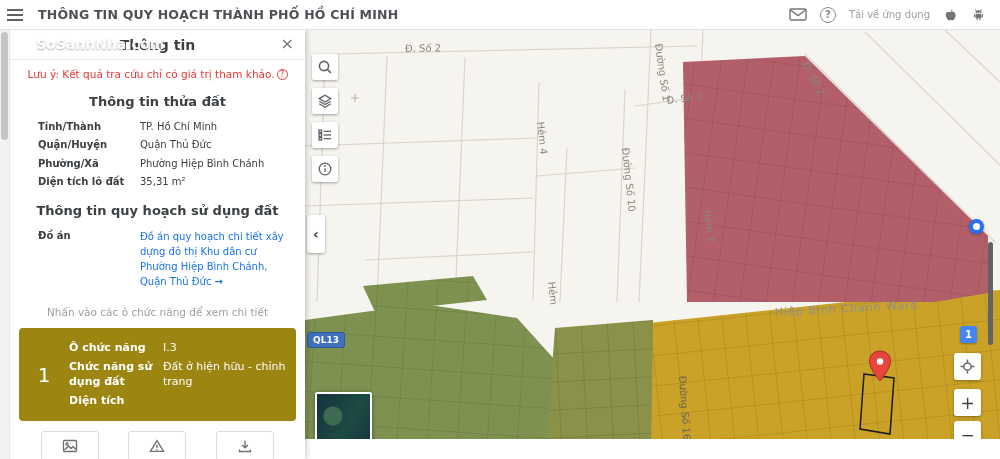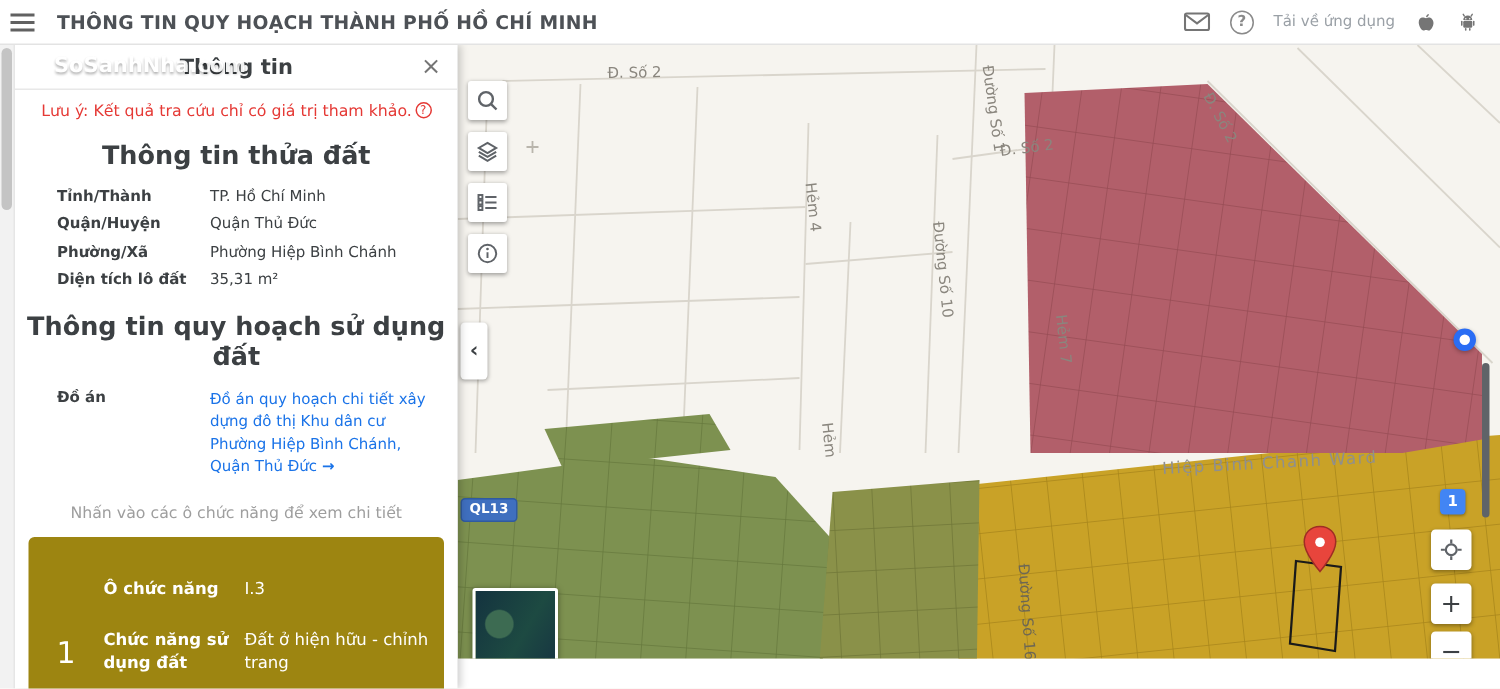--- a/index.html
+++ b/index.html
@@ -27,32 +27,32 @@
   
   .sidebar { position:absolute; left:10px; top:30px; width:295px; height:429px; background:#fff;
              box-shadow:2px 0 5px rgba(0,0,0,.18); z-index:30; display:flex; flex-direction:column; }
   .panel-header { height:30px; flex:none; border-bottom:1px solid #e8e8e8; display:flex;
                   align-items:center; justify-content:center; position:relative; }
   .panel-title { font-size:14px; font-weight:bold; color:#3c4043; }
   .panel-close { position:absolute; right:11px; top:4px; font-size:16px; color:#757575; cursor:pointer; line-height:20px; }
   .notice { margin:8px 10px 2px; text-align:center; font-size:10.5px; color:#e53935; }
   .notice-help { display:inline-flex; width:11px; height:11px; border:1px solid #e53935; border-radius:50%;
                  font-size:8px; align-items:center; justify-content:center; vertical-align:1px; margin-left:2px; }
-  .section-title { text-align:center; font-size:17px; font-weight:bold; color:#3c4043; margin:12px 0 8px; }
+  .section-title { text-align:center; font-size:13px; font-weight:bold; color:#3c4043; margin:12px 0 8px; }
   .info-row { display:flex; padding:2.5px 10px 2.5px 28px; font-size:10px; line-height:1.35; }
   .info-label { width:102px; flex:none; font-weight:bold; }
   .info-value { flex:1; }
   .link-value { color:#1a73e8; cursor:pointer; max-width:152px; line-height:1.5; }
   .link-arrow { color:#1a73e8; font-weight:bold; }
   .hint { margin:15px 10px 10px; text-align:center; font-size:10.5px; color:#9e9e9e; }
   .function-card { margin:0 9px; background:#9d8511; border-radius:4px; color:#fff;
                    display:flex; padding:9px 8px 9px 0; cursor:pointer; }
   .function-index { width:50px; flex:none; display:flex; align-items:center; justify-content:center; font-size:20px; }
   .function-rows { flex:1; font-size:11px; }
-  .function-row { display:flex; margin:19px 0; line-height:1.35; }
+  .function-row { display:flex; margin:4px 0; line-height:1.35; }
   .f-label { width:94px; flex:none; font-weight:bold; }
   .f-value { flex:1; }
   .f-bold { font-weight:bold; }
   .panel-footer { margin-top:auto; display:flex; justify-content:space-around; align-items:center; padding:10px 16px 13px; }
   .footer-btn { width:58px; height:30px; background:#fff; border:1px solid #dcdcdc; border-radius:3px;
                 display:flex; align-items:center; justify-content:center; cursor:pointer; }
 
   
   .map { position:absolute; left:305px; top:30px; width:695px; height:409px; overflow:hidden; background:#f6f4ef; }
   .map svg.basemap { position:absolute; left:0; top:0; }

